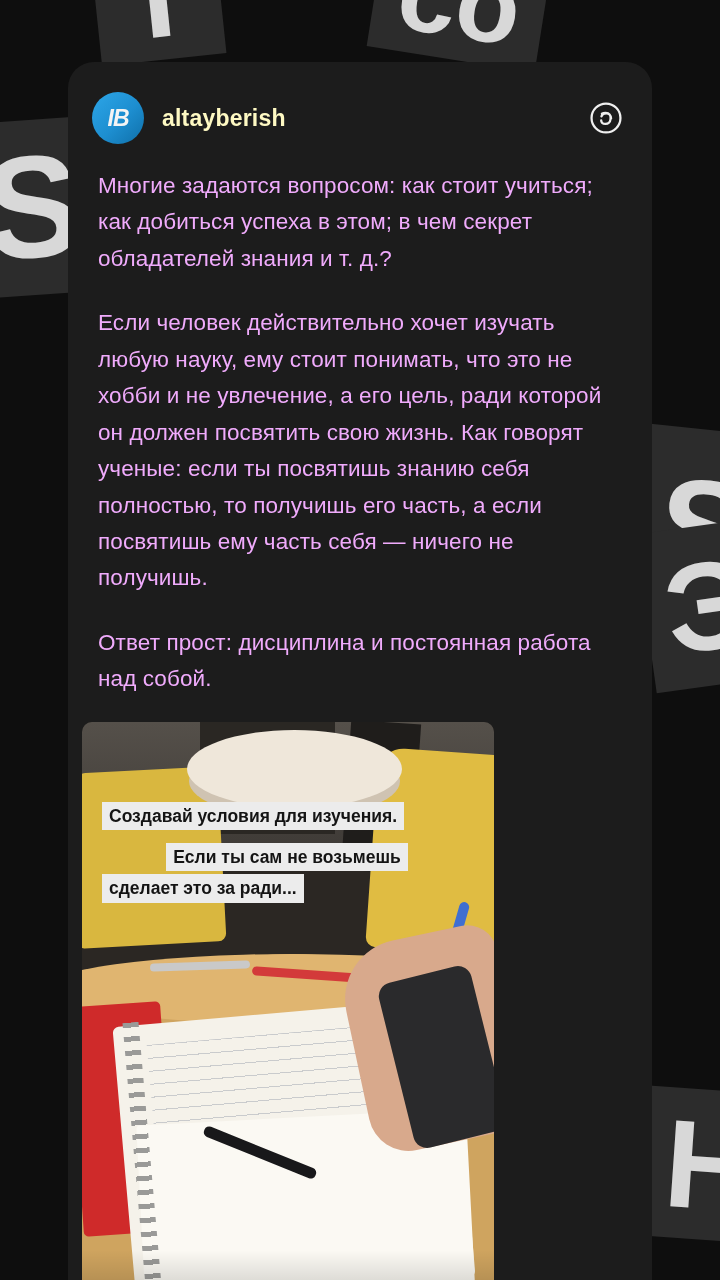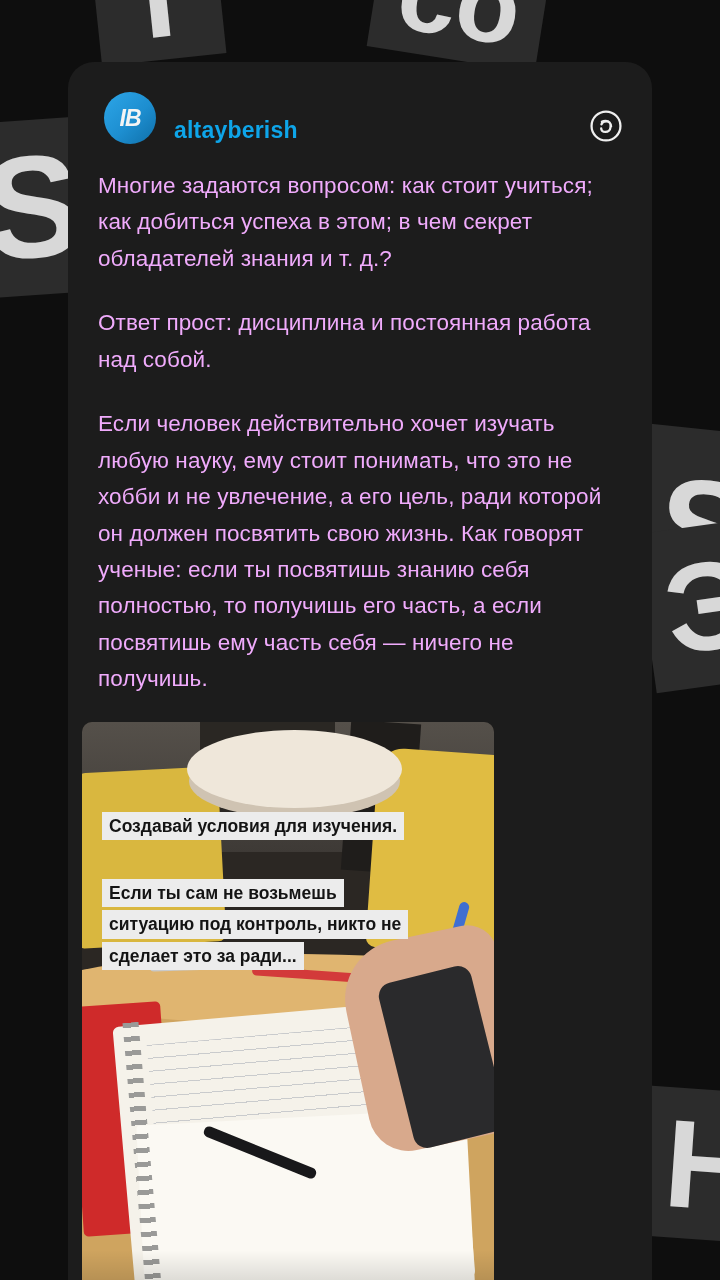--- a/index.html
+++ b/index.html
@@ -95,22 +95,22 @@
     min-height: 1240px;
     background: #1c1c1c;
     border-radius: 26px;
     padding: 0 0 12px 0;
     box-sizing: border-box;
     overflow: hidden;
   }
 
   .card-header {
     display: flex;
-    align-items: flex-end;
-    padding: 30px 28px 4px 36px;
+    align-items: center;
+    padding: 30px 28px 4px 24px;
     box-sizing: border-box;
   }
   .avatar {
     width: 52px;
     height: 52px;
     border-radius: 50%;
     background: linear-gradient(135deg, #2da6e8 0%, #1d8ed0 55%, #0f6fa8 100%);
     position: relative;
     flex: 0 0 auto;
     overflow: hidden;
@@ -122,21 +122,21 @@
     align-items: center;
     justify-content: center;
     color: #f4f4f4;
     font-size: 23px;
     font-weight: 700;
     letter-spacing: -1px;
     font-style: italic;
   }
   .username {
     margin-left: 18px;
-    color: #0ea5e9;
+    color: #fef9c3;
     font-size: 23px;
     font-weight: 700;
     letter-spacing: 0.2px;
   }
   .threads-icon {
     margin-left: auto;
     width: 36px;
     height: 36px;
     color: #efefef;
     display: flex;
@@ -320,36 +320,36 @@
   }
   .ph-shadow {
     position: absolute;
     left: 0; bottom: 0; right: 0; height: 90px;
     background: linear-gradient(180deg, rgba(0,0,0,0) 0%, rgba(0,0,0,0.35) 100%);
   }
 
   .caption-block {
     position: absolute;
     left: 20px;
-    top: 90px;
+    top: 80px;
     width: 370px;
   }
   .cap-line {
     display: inline-block;
     background: #ececec;
     color: #141414;
     font-size: 17.5px;
     font-weight: 700;
     padding: 3px 7px;
     margin-bottom: 3px;
     line-height: 1.28;
     box-decoration-break: clone;
     -webkit-box-decoration-break: clone;
   }
-  .cap-group2 { margin-top: 36px; }
+  .cap-group2 { margin-top: 10px; text-align: center; }
 </style>
 </head>
 <body>
 
 <div class="screen">
 
   <div class="bg">
     <div class="bg-tile tile-1">
       <span>I</span>
     </div>
@@ -383,22 +383,22 @@
       <div class="threads-icon">
         <svg viewBox="0 0 24 24" width="34" height="34" fill="none" stroke="currentColor" stroke-width="1.6">
           <circle cx="12" cy="12" r="10.2"></circle>
           <path d="M15.6 12.3c0-2.1-1.5-3.5-3.5-3.5-1.7 0-2.9.8-3.3 2.1M8.6 13.6c0 1.6 1.3 2.6 3 2.6 2.1 0 3.3-1.2 3.6-3.4.3-2.4-.7-4.5-3.5-4.5-1 0-1.9.2-2.6.7" stroke-linecap="round"></path>
         </svg>
       </div>
     </div>
 
     <div class="post-body">
       <p class="para">Многие задаются вопросом: как стоит учиться; как добиться успеха в этом; в чем секрет обладателей знания и т. д.?</p>
+      <p class="para">Если человек действительно хочет изучать любую науку, ему стоит понимать, что это не хобби и не увлечение, а его цель, ради которой он должен посвятить свою жизнь. Как говорят ученые: если ты посвятишь знанию себя полностью, то получишь его часть, а если посвятишь ему часть себя — ничего не получишь.</p>
       <p class="para">Ответ прост: дисциплина и постоянная работа над собой.</p>
-      <p class="para">Если человек действительно хочет изучать любую науку, ему стоит понимать, что это не хобби и не увлечение, а его цель, ради которой он должен посвятить свою жизнь. Как говорят ученые: если ты посвятишь знанию себя полностью, то получишь его часть, а если посвятишь ему часть себя — ничего не получишь.</p>
     </div>
 
     <div class="media">
       <div class="ph-wall"></div>
       <div class="ph-dark-panel"></div>
       <div class="ph-dark-panel2"></div>
       <div class="ph-chair-left"></div>
       <div class="ph-chair-right"></div>
       <div class="ph-stool"></div>
       <div class="ph-table"></div>
@@ -412,19 +412,18 @@
       <div class="ph-pen-red"></div>
       <div class="ph-pen-black"></div>
       <div class="ph-bluepen"></div>
       <div class="ph-hand"></div>
       <div class="ph-phone"></div>
       <div class="ph-shadow"></div>
 
       <div class="caption-block">
         <div><span class="cap-line">Создавай условия для изучения.</span></div>
         <div class="cap-group2"><span class="cap-line">Если ты сам не возьмешь</span></div>
-        <div><span class="cap-line">ситуацию под контроль, никто не</span></div>
         <div><span class="cap-line">сделает это за ради...</span></div>
       </div>
     </div>
 
   </div>
 </div>
 
 </body></html>

